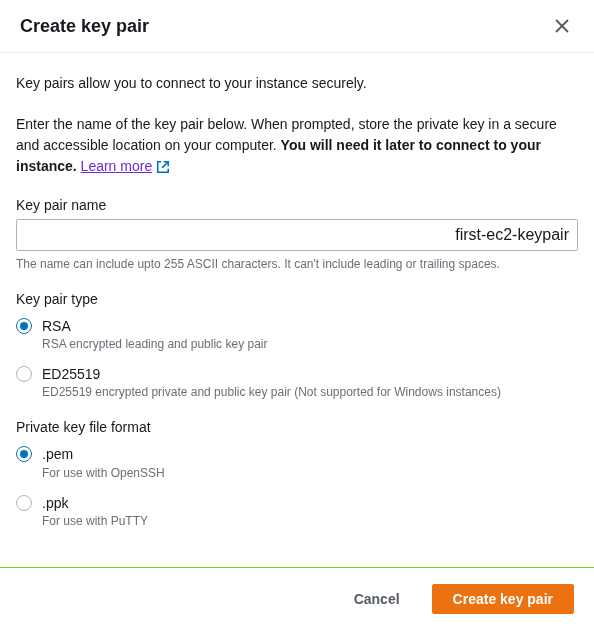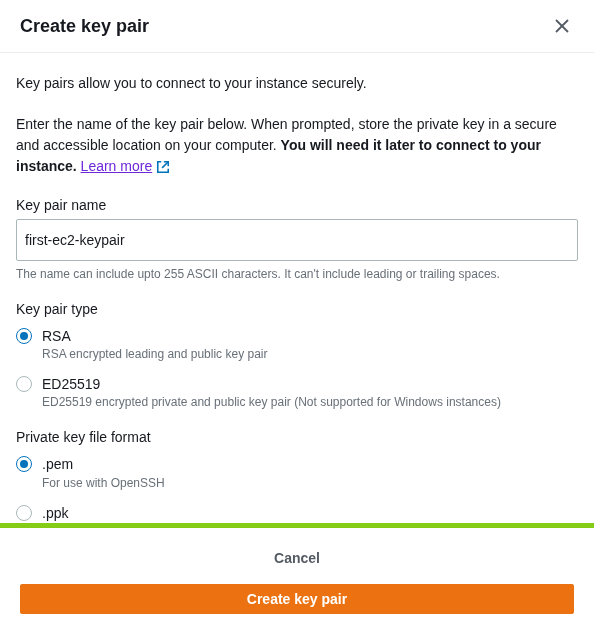--- a/index.html
+++ b/index.html
@@ -80,26 +80,27 @@
     .field-group {
       margin-bottom: 20px;
     }
     .field-label {
       display: block;
       margin-bottom: 6px;
       color: #16191f;
     }
     .text-input {
       width: 100%;
-      padding: 12px 8px;
+      padding: 6px 8px;
       border: 1px solid #aab7b8;
       border-radius: 2px;
-      font-size: 14px;
+      font-size: 16px;
       font-family: inherit;
       color: #16191f;
+      text-align: right;
     }
     .helper-text {
       font-size: 12px;
       color: #687078;
       margin-top: 6px;
     }
     .radio-group {
       margin-bottom: 20px;
     }
     .radio-group-label {
@@ -147,26 +148,25 @@
     .radio-label {
       color: #16191f;
       line-height: 1.3;
     }
     .radio-description {
       font-size: 12px;
       color: #687078;
       margin-top: 2px;
     }
     .modal-footer {
-      border-top: 5px solid #84cc16;
+      border-top: 1px solid #84cc16;
       padding: 16px 20px;
       display: flex;
       justify-content: flex-end;
       gap: 12px;
-      flex-direction: column;
     }
     .btn {
       padding: 6px 20px;
       font-size: 14px;
       font-weight: 700;
       font-family: inherit;
       border-radius: 2px;
       cursor: pointer;
       border: 1px solid transparent;
     }

